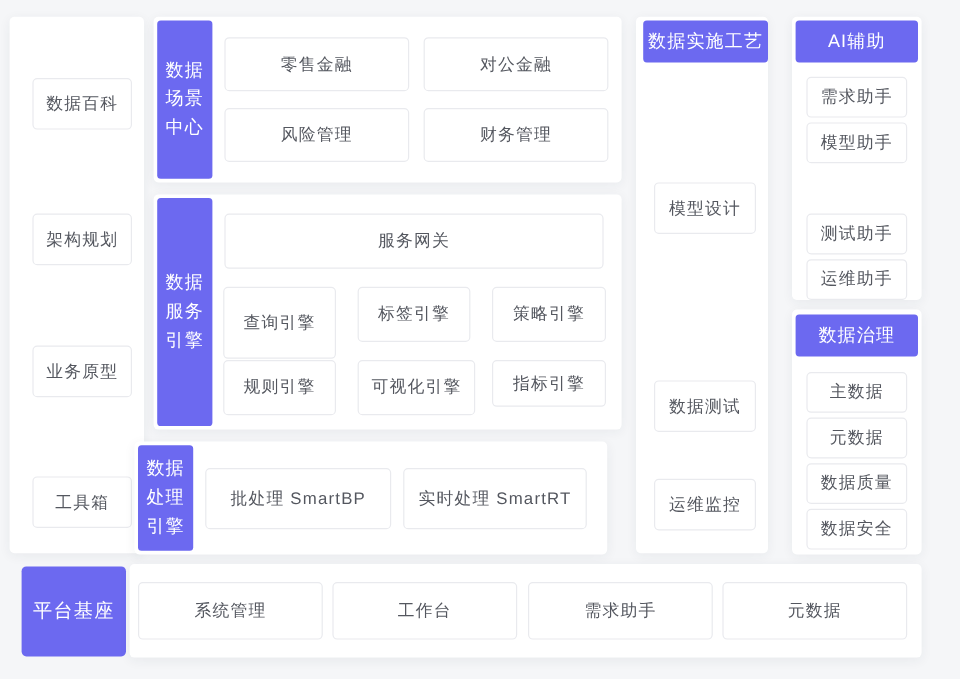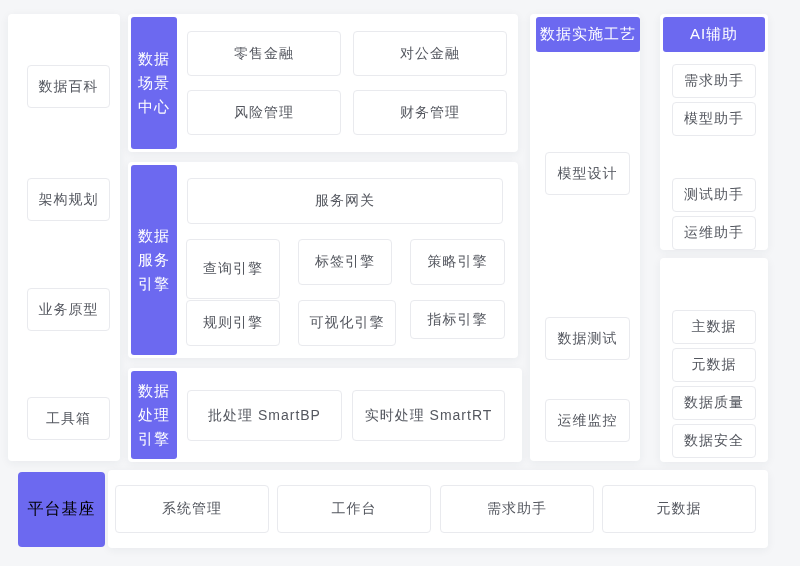--- a/index.html
+++ b/index.html
@@ -18,21 +18,21 @@
   .hdr{background:var(--purple);color:#fff;border-radius:3px;
        display:flex;align-items:center;justify-content:center;
        font-size:15px;letter-spacing:1px;white-space:nowrap;}
   .vlabel{background:var(--purple);color:#fff;border-radius:3px;
           display:flex;align-items:center;justify-content:center;
           font-size:15px;line-height:1.6;}
   .vlabel span{display:block;width:34px;text-align:center;word-break:break-all;letter-spacing:1px;}
   .box{background:#fff;border:1px solid var(--box-border);border-radius:4px;
        display:flex;align-items:center;justify-content:center;
        font-size:14px;color:var(--box-text);letter-spacing:1px;white-space:nowrap;}
-  .pblock{position:absolute;background:var(--purple);color:#000000;border-radius:4px;
+  .pblock{position:absolute;background:var(--purple);color:#ffffff;border-radius:4px;
           display:flex;align-items:center;justify-content:center;
           font-size:16px;letter-spacing:1px;}
 </style>
 </head>
 <body>
 
 <div class="page">
 
   <section class="card" style="left:8px;top:14px;width:112px;height:447px">
     <div class="box" style="left:19px;top:51px;width:83px;height:43px">数据百科</div>
@@ -57,21 +57,21 @@
     </div>
     <div class="box" style="left:59px;top:16px;width:316px;height:46px">服务网关</div>
     <div class="box" style="left:58px;top:77px;width:94px;height:60px">查询引擎</div>
     <div class="box" style="left:170px;top:77px;width:94px;height:46px">标签引擎</div>
     <div class="box" style="left:282px;top:77px;width:95px;height:46px">策略引擎</div>
     <div class="box" style="left:58px;top:138px;width:94px;height:46px">规则引擎</div>
     <div class="box" style="left:170px;top:138px;width:98px;height:46px">可视化引擎</div>
     <div class="box" style="left:282px;top:138px;width:95px;height:39px">指标引擎</div>
   </section>
 
-  <section class="card" style="left:128px;top:368px;width:394px;height:94px">
+  <section class="card" style="left:112px;top:368px;width:394px;height:94px">
     <div class="vlabel" style="left:3px;top:3px;width:46px;height:88px">
       <span>数据处理引擎</span>
     </div>
     <div class="box" style="left:59px;top:22px;width:155px;height:51px">批处理 SmartBP</div>
     <div class="box" style="left:224px;top:22px;width:153px;height:51px">实时处理 SmartRT</div>
   </section>
 
   <section class="card" style="left:530px;top:14px;width:110px;height:447px">
     <div class="hdr" style="left:6px;top:3px;width:104px;height:35px">数据实施工艺</div>
     <div class="box" style="left:15px;top:138px;width:85px;height:43px">模型设计</div>
@@ -81,20 +81,21 @@
 
   <section class="card" style="left:660px;top:14px;width:108px;height:236px">
     <div class="hdr" style="left:3px;top:3px;width:102px;height:35px">AI辅助</div>
     <div class="box" style="left:12px;top:50px;width:84px;height:34px">需求助手</div>
     <div class="box" style="left:12px;top:88px;width:84px;height:34px">模型助手</div>
     <div class="box" style="left:12px;top:164px;width:84px;height:34px">测试助手</div>
     <div class="box" style="left:12px;top:202px;width:84px;height:34px">运维助手</div>
   </section>
 
   <section class="card" style="left:660px;top:258px;width:108px;height:204px">
+    <div class="hdr" style="left:3px;top:4px;width:102px;height:35px">数据治理</div>
     <div class="box" style="left:12px;top:52px;width:84px;height:34px">主数据</div>
     <div class="box" style="left:12px;top:90px;width:84px;height:34px">元数据</div>
     <div class="box" style="left:12px;top:128px;width:84px;height:34px">数据质量</div>
     <div class="box" style="left:12px;top:166px;width:84px;height:34px">数据安全</div>
   </section>
 
   <div class="pblock" style="left:18px;top:472px;width:87px;height:75px">平台基座</div>
   <section class="card" style="left:108px;top:470px;width:660px;height:78px">
     <div class="box" style="left:7px;top:15px;width:154px;height:48px">系统管理</div>
     <div class="box" style="left:169px;top:15px;width:154px;height:48px">工作台</div>

